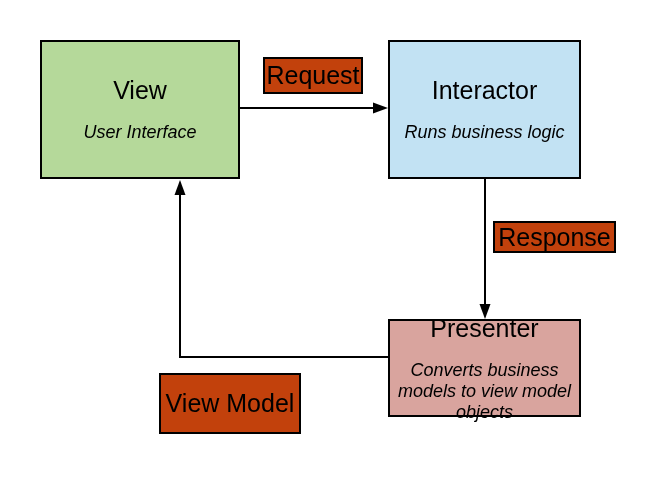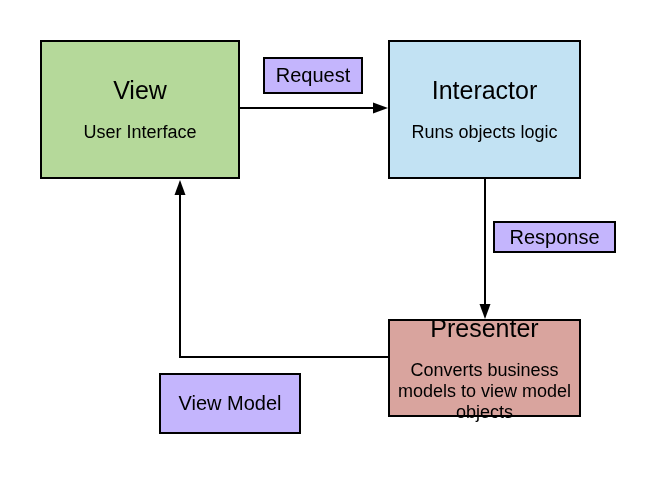--- a/index.html
+++ b/index.html
@@ -46,34 +46,35 @@
   }
   .node-view       { left: 40px;  top: 40px;  width: 200px; height: 139px; }
   .node-interactor { left: 388px; top: 40px;  width: 193px; height: 139px; }
   .node-presenter  { left: 388px; top: 319px; width: 193px; height: 98px; }
   .node-title {
     font-size: 25px;
     line-height: 1.2;
   }
   .node-subtitle {
     font-size: 18px;
+    font-style: italic;
     line-height: 1.18;
     padding: 0 4px;
     margin-top: 1px;
   }
   .edge-label {
     position: absolute;
     box-sizing: border-box;
     border: 2px solid #000000;
-    background: #c4b5fd;
+    background: #c2410c;
     display: flex;
     align-items: center;
     justify-content: center;
     text-align: center;
-    font-size: 20px;
+    font-size: 25px;
   }
   .label-request   { left: 263px; top: 57px;  width: 100px; height: 37px; }
   .label-response  { left: 493px; top: 221px; width: 123px; height: 32px; }
   .label-viewmodel { left: 159px; top: 373px; width: 142px; height: 61px; }
 </style>
 </head>
 <body>
 
 <div class="canvas">
 
@@ -95,21 +96,21 @@
     </g>
   </svg>
 
   <div class="node node-view" style="background-color: rgb(181, 217, 154);">
     <div class="node-title">View</div>
     <div class="node-subtitle">User Interface</div>
   </div>
 
   <div class="node node-interactor" style="background-color: rgb(194, 226, 243);">
     <div class="node-title">Interactor</div>
-    <div class="node-subtitle">Runs objects logic</div>
+    <div class="node-subtitle">Runs business logic</div>
   </div>
 
   <div class="node node-presenter" style="background-color: rgb(217, 164, 158);">
     <div class="node-title">Presenter</div>
     <div class="node-subtitle">Converts business models to view model objects</div>
   </div>
 
   <div class="edge-label label-request">Request</div>
 
   <div class="edge-label label-response">Response</div>

